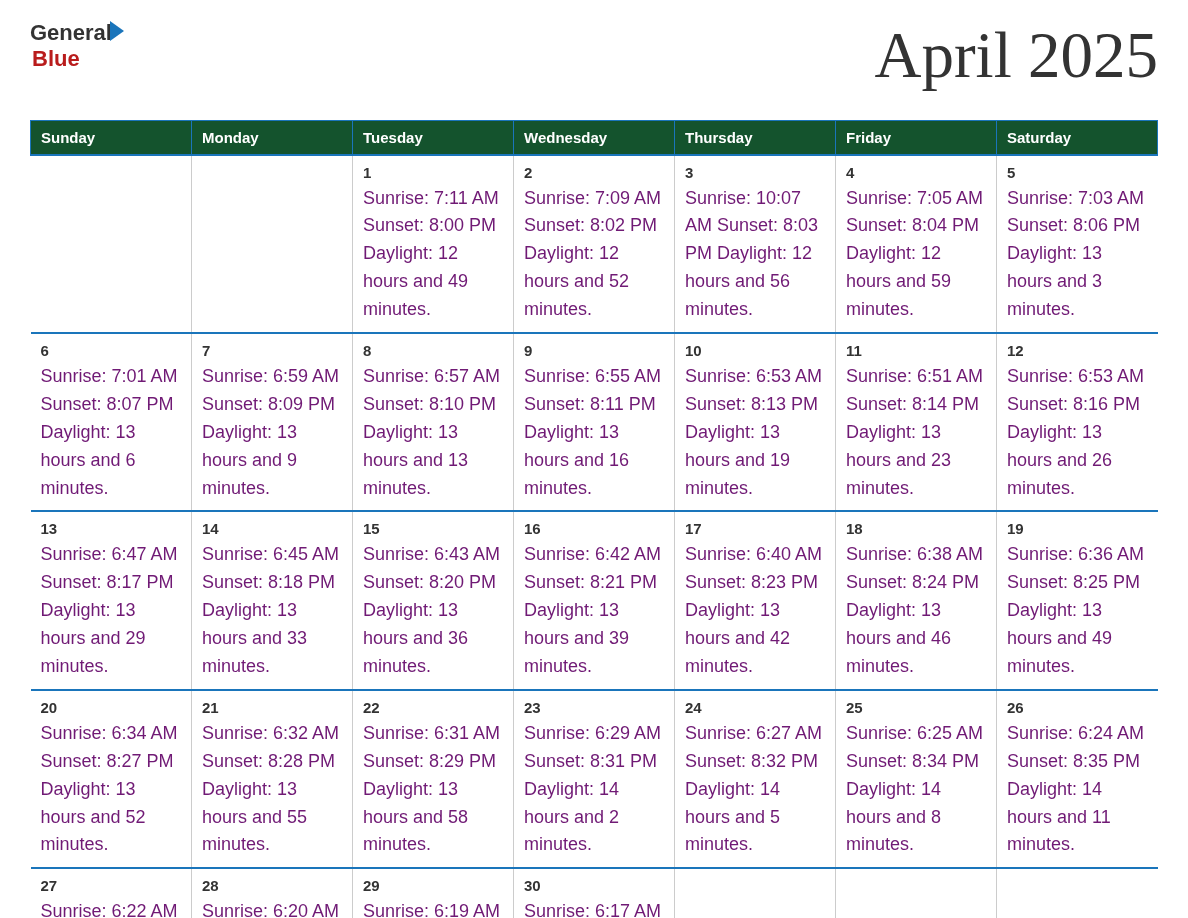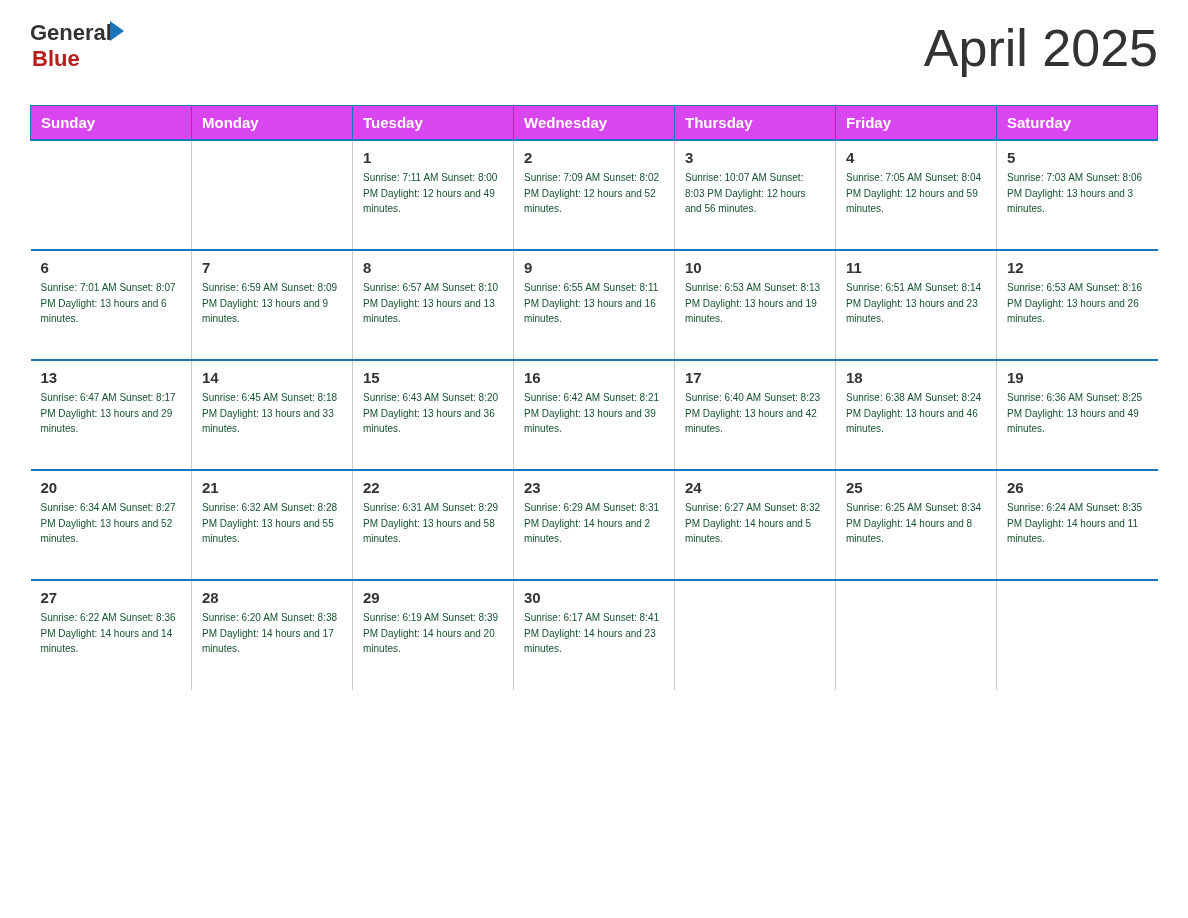--- a/index.html
+++ b/index.html
@@ -35,37 +35,38 @@
       flex-direction: column;
     }
     .logo-line1 {
       display: flex;
       align-items: center;
     }
     .title-block {
       text-align: right;
     }
     .month-title {
-      font-size: 52px;
+      font-size: 65px;
       font-weight: normal;
       color: #333;
       line-height: 1.1;
+      font-family: Liberation Serif, serif;
     }
     .location {
       font-size: 20px;
       color: #555;
       margin-top: 4px;
     }
     table {
       width: 100%;
       border-collapse: collapse;
       table-layout: fixed;
     }
     thead tr {
-      background-color: #d946ef;
+      background-color: #14532d;
     }
     thead th {
       color: #fff;
       font-size: 15px;
       font-weight: bold;
       padding: 8px 10px;
       text-align: left;
       border: 1px solid #1a75bb;
     }
     tbody tr {
@@ -82,23 +83,23 @@
     tbody td:last-child {
       border-right: none;
     }
     .day-num {
       font-size: 15px;
       font-weight: bold;
       margin-bottom: 4px;
       color: #333;
     }
     .day-info {
-      font-size: 10px;
+      font-size: 18px;
       line-height: 1.55;
-      color: #14532d;
+      color: #701a75;
     }
   </style>
 </head>
 <body>
 
 <div class="header">
   <div class="logo-wrapper">
     <div class="logo-line1">
       <span class="logo-text logo-general">General</span>
       <div class="logo-arrow"></div>

